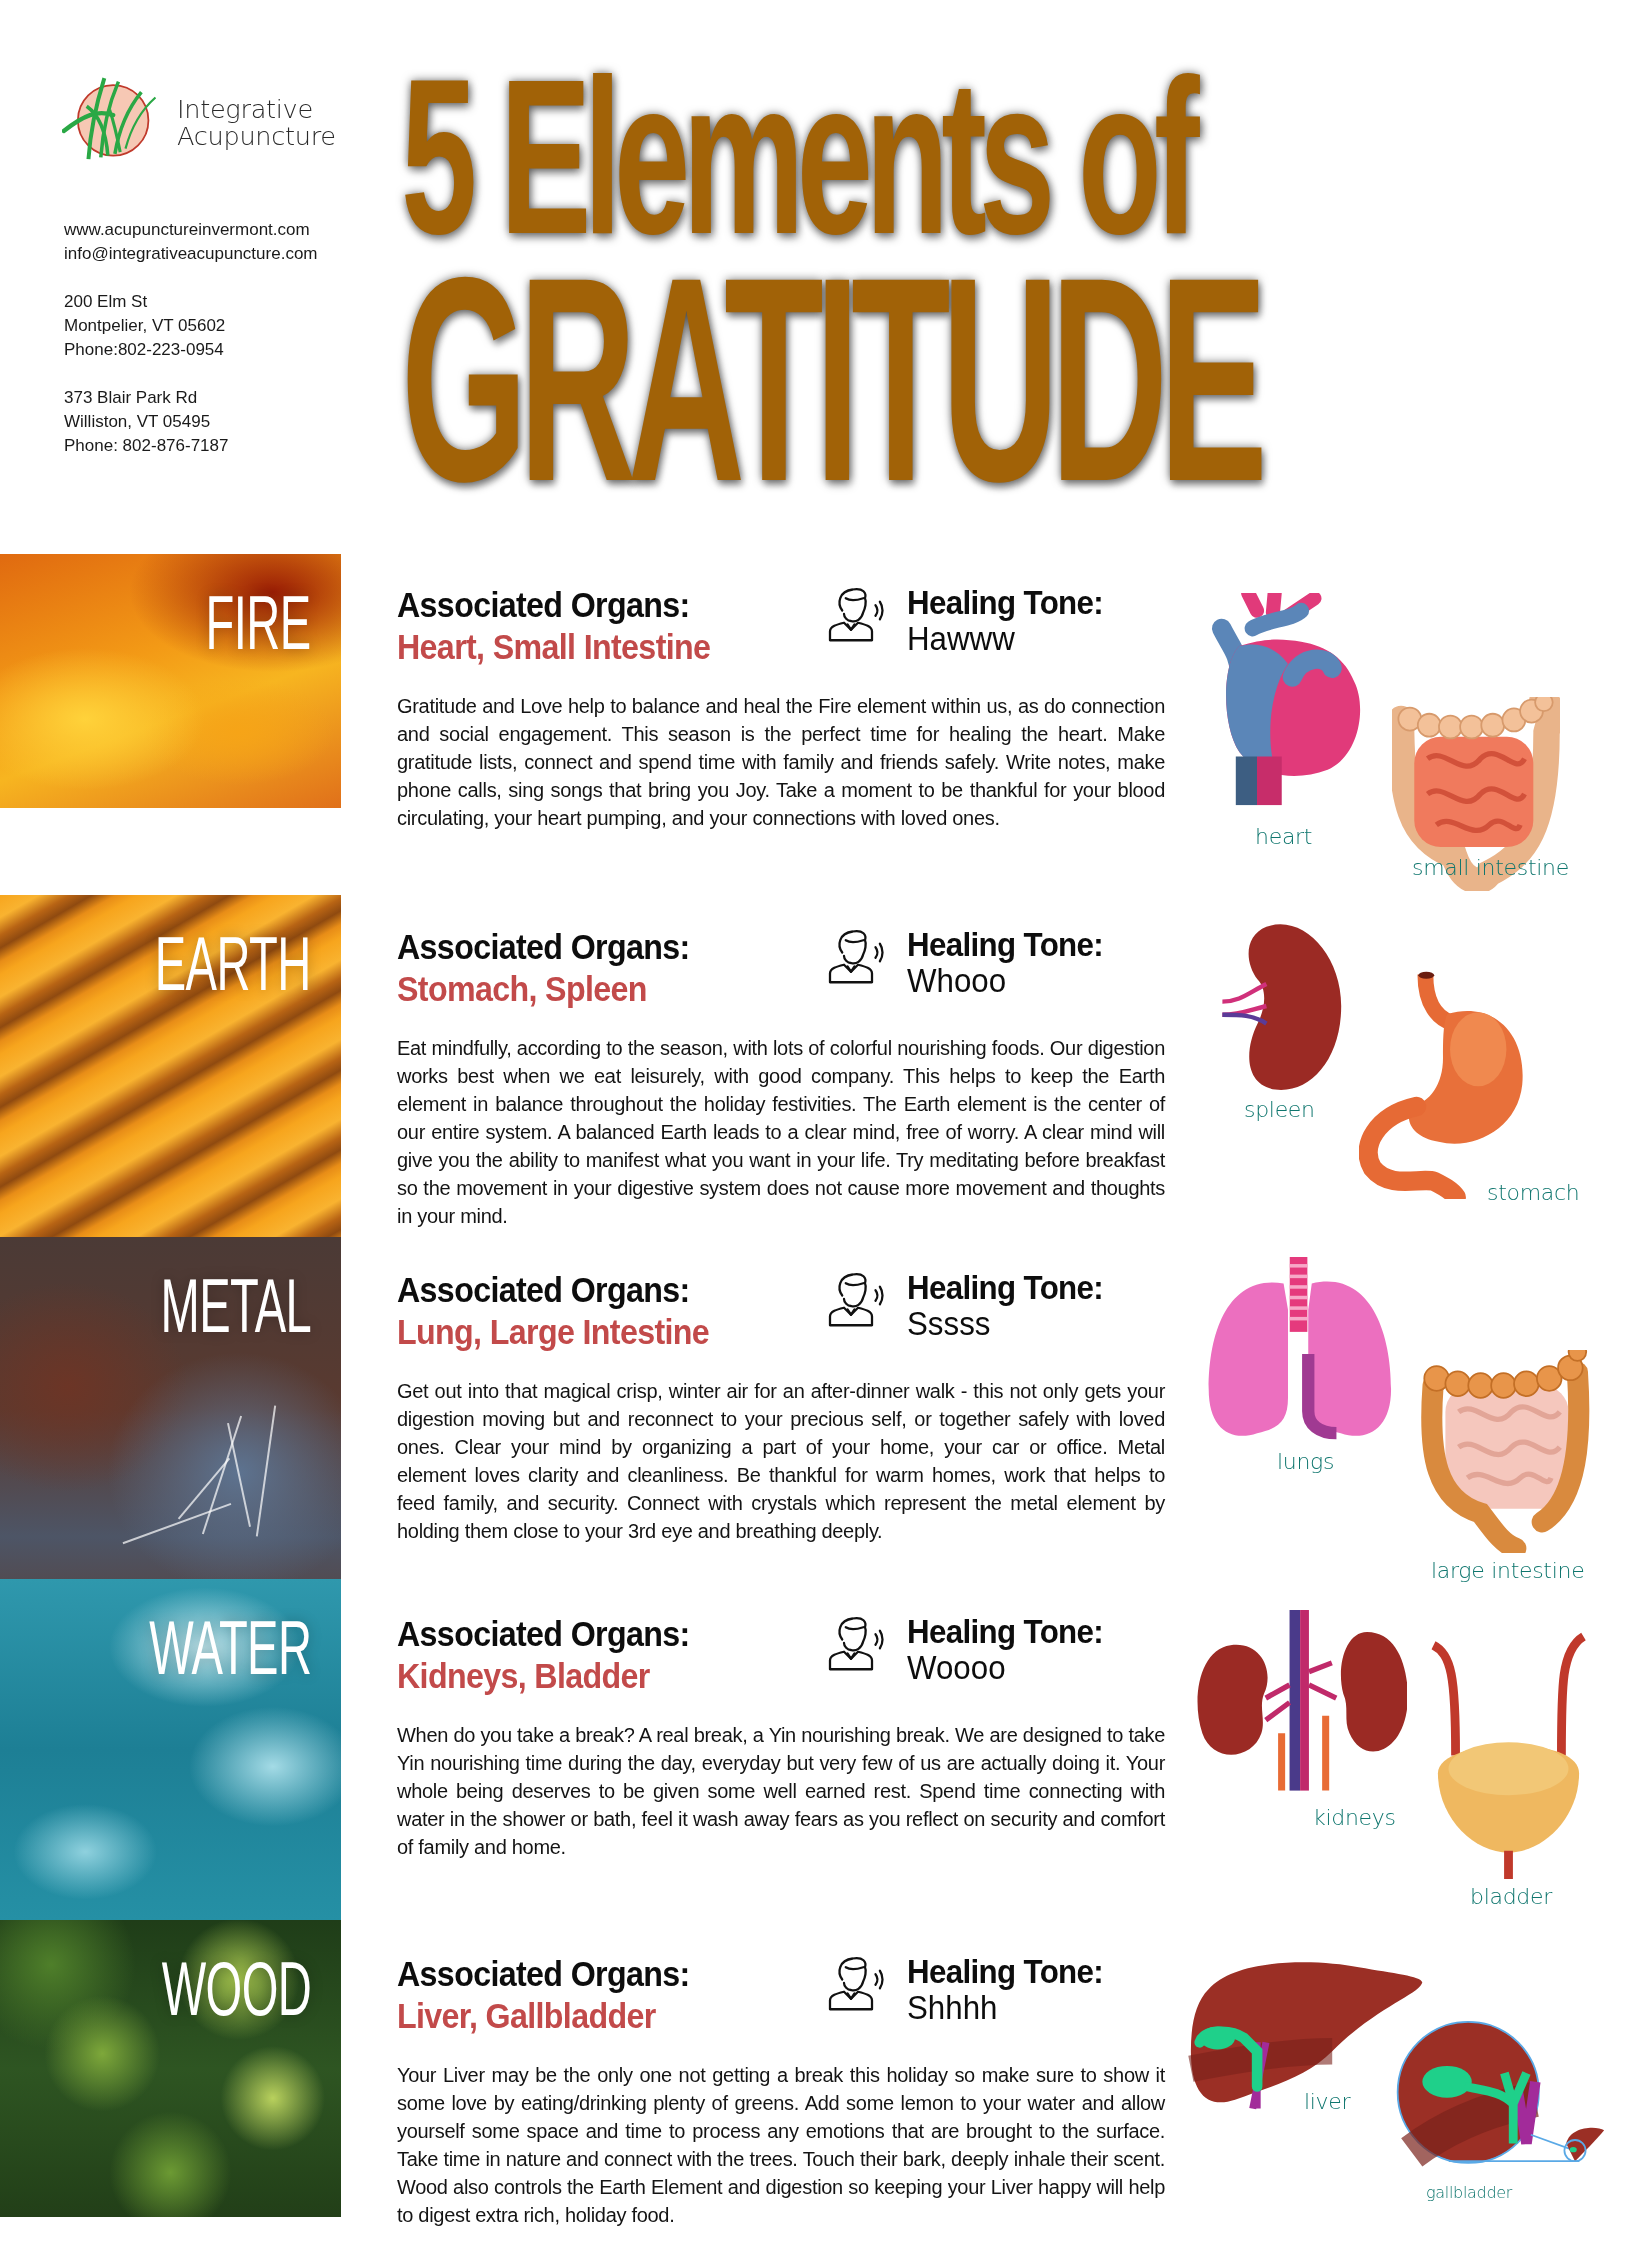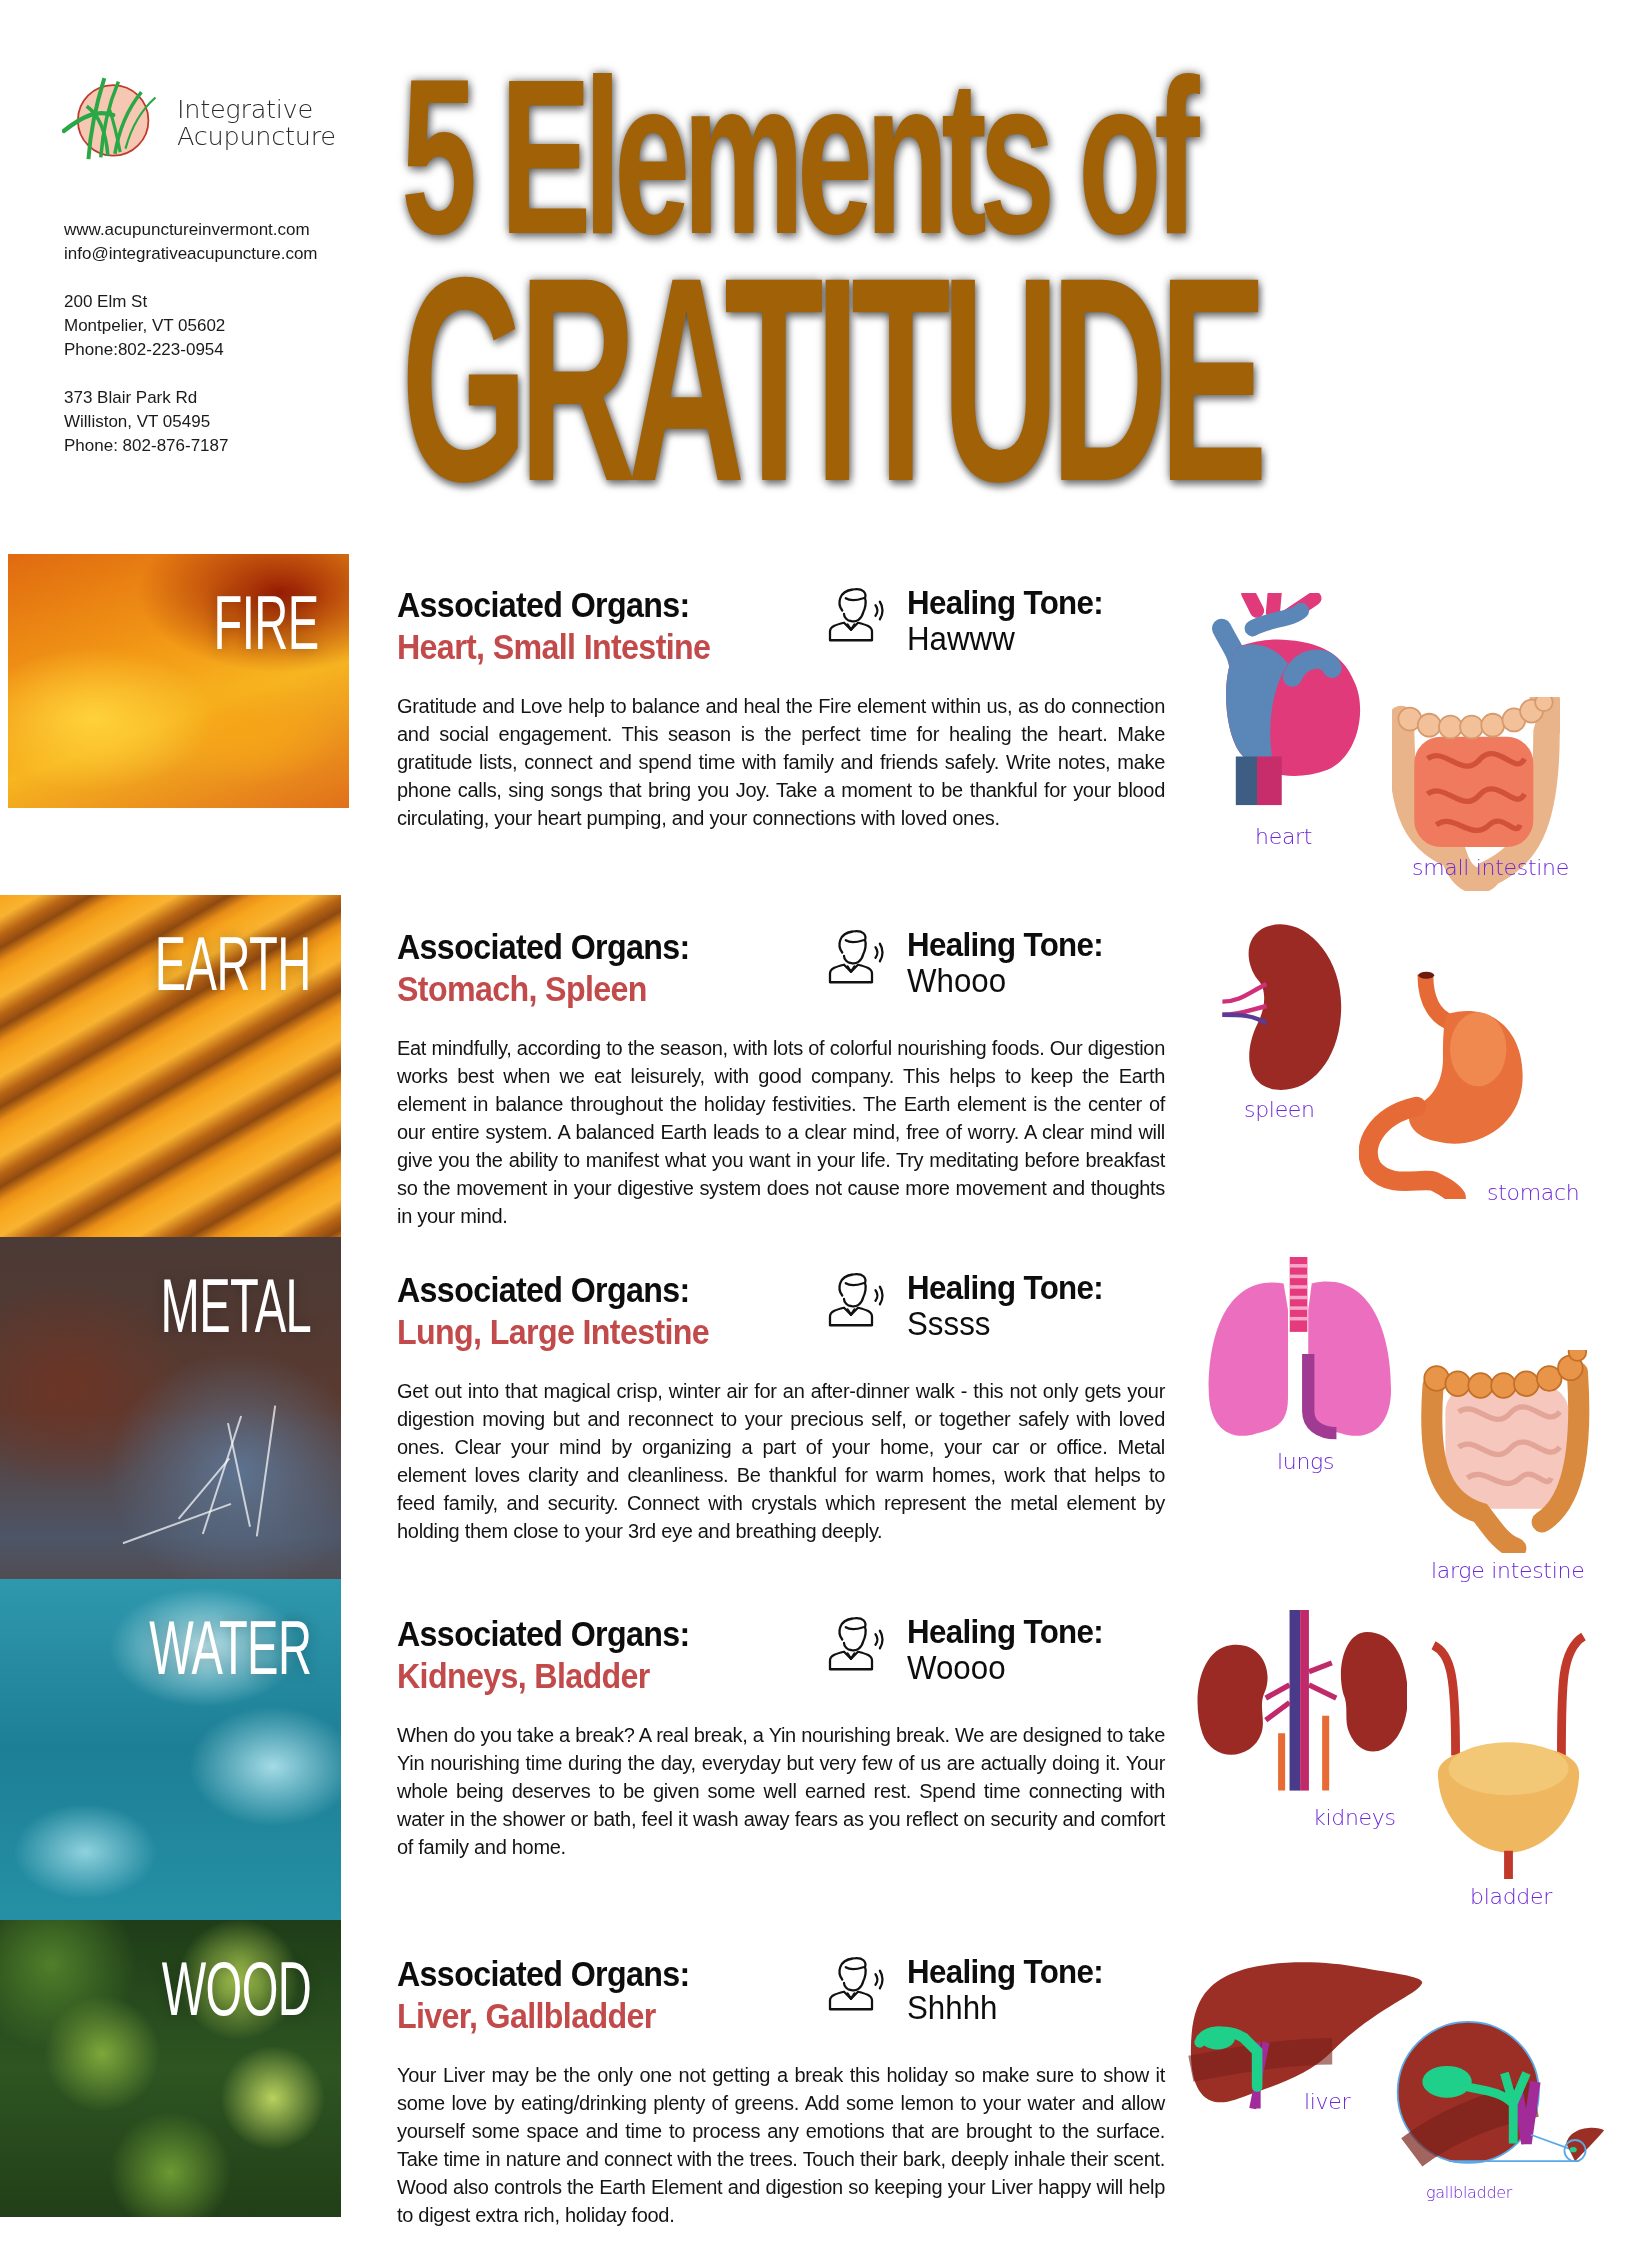--- a/index.html
+++ b/index.html
@@ -20,21 +20,21 @@
 
   
   .panel { position: absolute; left: 0; width: 341px; overflow: hidden; }
   .panel .el-label { position: absolute; right: 30px; top: 25px; font-family: "Liberation Sans", sans-serif; font-weight: 400; font-size: 76px; color: #ffffff; transform: scaleX(0.62); transform-origin: right top; letter-spacing: -0.9px; text-shadow: 0 0 16px rgba(0,0,0,0.25); white-space: nowrap; }
 
   .fire  { top: 554px;  height: 254px;
     background:
       radial-gradient(ellipse 60% 45% at 80% 15%, #9a1d05 0%, rgba(154,29,5,0) 70%),
       radial-gradient(ellipse 50% 40% at 25% 65%, #ffd23a 0%, rgba(255,210,58,0) 70%),
       radial-gradient(ellipse 40% 30% at 70% 70%, #f6a417 0%, rgba(246,164,23,0) 70%),
-      linear-gradient(160deg, #e06a10 0%, #f39a16 40%, #f7b520 60%, #e0701a 100%); margin-left: 8px; }
+      linear-gradient(160deg, #e06a10 0%, #f39a16 40%, #f7b520 60%, #e0701a 100%); }
   .earth { top: 895px; height: 394px;
     background:
       repeating-linear-gradient(150deg, #f7a51d 0px, #f9b330 19.4px, #b86414 35px, #8f4a10 46px, #e88d17 58px, #f7a51d 69px); padding-left: 28px; }
   .metal { top: 1237px; height: 428px;
     background:
       radial-gradient(ellipse 55% 40% at 70% 55%, #5d7390 0%, rgba(93,115,144,0) 70%),
       radial-gradient(ellipse 50% 35% at 20% 35%, #6c3526 0%, rgba(108,53,38,0) 70%),
       linear-gradient(180deg, #4b3a36 0%, #5a3a30 40%, #4d5566 70%, #5a3a2e 100%); }
   .metal .scratch { position: absolute; background: rgba(255,255,255,0.7); width: 1.8px; }
   .water { top: 1579px; height: 341px;
@@ -55,21 +55,21 @@
   .section { position: absolute; left: 397px; width: 768px; }
   .assoc-head { font-family: "Liberation Sans", sans-serif; font-weight: 700; font-size: 35px; line-height: 41px; color: #0d0d0d; letter-spacing: -0.7px; transform: scaleX(0.92); transform-origin: left top; white-space: nowrap; }
   .organs { font-family: "Liberation Sans", sans-serif; font-weight: 700; font-size: 35px; line-height: 44px; color: #c24a4a; letter-spacing: -0.7px; transform: scaleX(0.92); transform-origin: left top; white-space: nowrap; }
   .tone-icon { position: absolute; left: 429px; top: 1.8px; width: 64px; height: 56px; }
   .tone-block { position: absolute; left: 510px; top: 0; }
   .tone-head { font-family: "Liberation Sans", sans-serif; font-weight: 700; font-size: 34px; line-height: 37px; color: #0d0d0d; letter-spacing: -0.7px; transform: scaleX(0.92); transform-origin: left top; white-space: nowrap; }
   .tone-val { font-family: "Liberation Sans", sans-serif; font-weight: 400; font-size: 34px; line-height: 35px; color: #0d0d0d; transform: scaleX(0.92); transform-origin: left top; white-space: nowrap; }
   .body { margin-top: 23px; font-family: "Liberation Sans", sans-serif; font-size: 20px; line-height: 28px; color: #141414; text-align: justify; letter-spacing: -0.3px; }
 
   .organ-art { position: absolute; }
-  .organ-cap { position: absolute; font-family: "DejaVu Sans", sans-serif; font-weight: 300; font-size: 22px; color: #6d28d9; white-space: nowrap; letter-spacing: -0.3px; }
+  .organ-cap { position: absolute; font-family: "DejaVu Sans", sans-serif; font-weight: 300; font-size: 22px; color: #0f766e; white-space: nowrap; letter-spacing: -0.3px; }
 </style>
 </head>
 <body>
 
 <div class="logo">
   <svg class="logo-mark" viewBox="0 0 110 110">
     <circle cx="58" cy="56" r="40" fill="#f6c8b4" stroke="#c0392b" stroke-width="2"></circle>
     <path d="M2 68 C 25 50, 40 44, 58 50" stroke="#2aa845" stroke-width="5" fill="none" stroke-linecap="round"></path>
     <path d="M30 100 C 32 70, 38 40, 48 8" stroke="#2aa845" stroke-width="4.5" fill="none"></path>
     <path d="M44 98 C 46 70, 52 40, 64 12" stroke="#2aa845" stroke-width="4" fill="none"></path>

